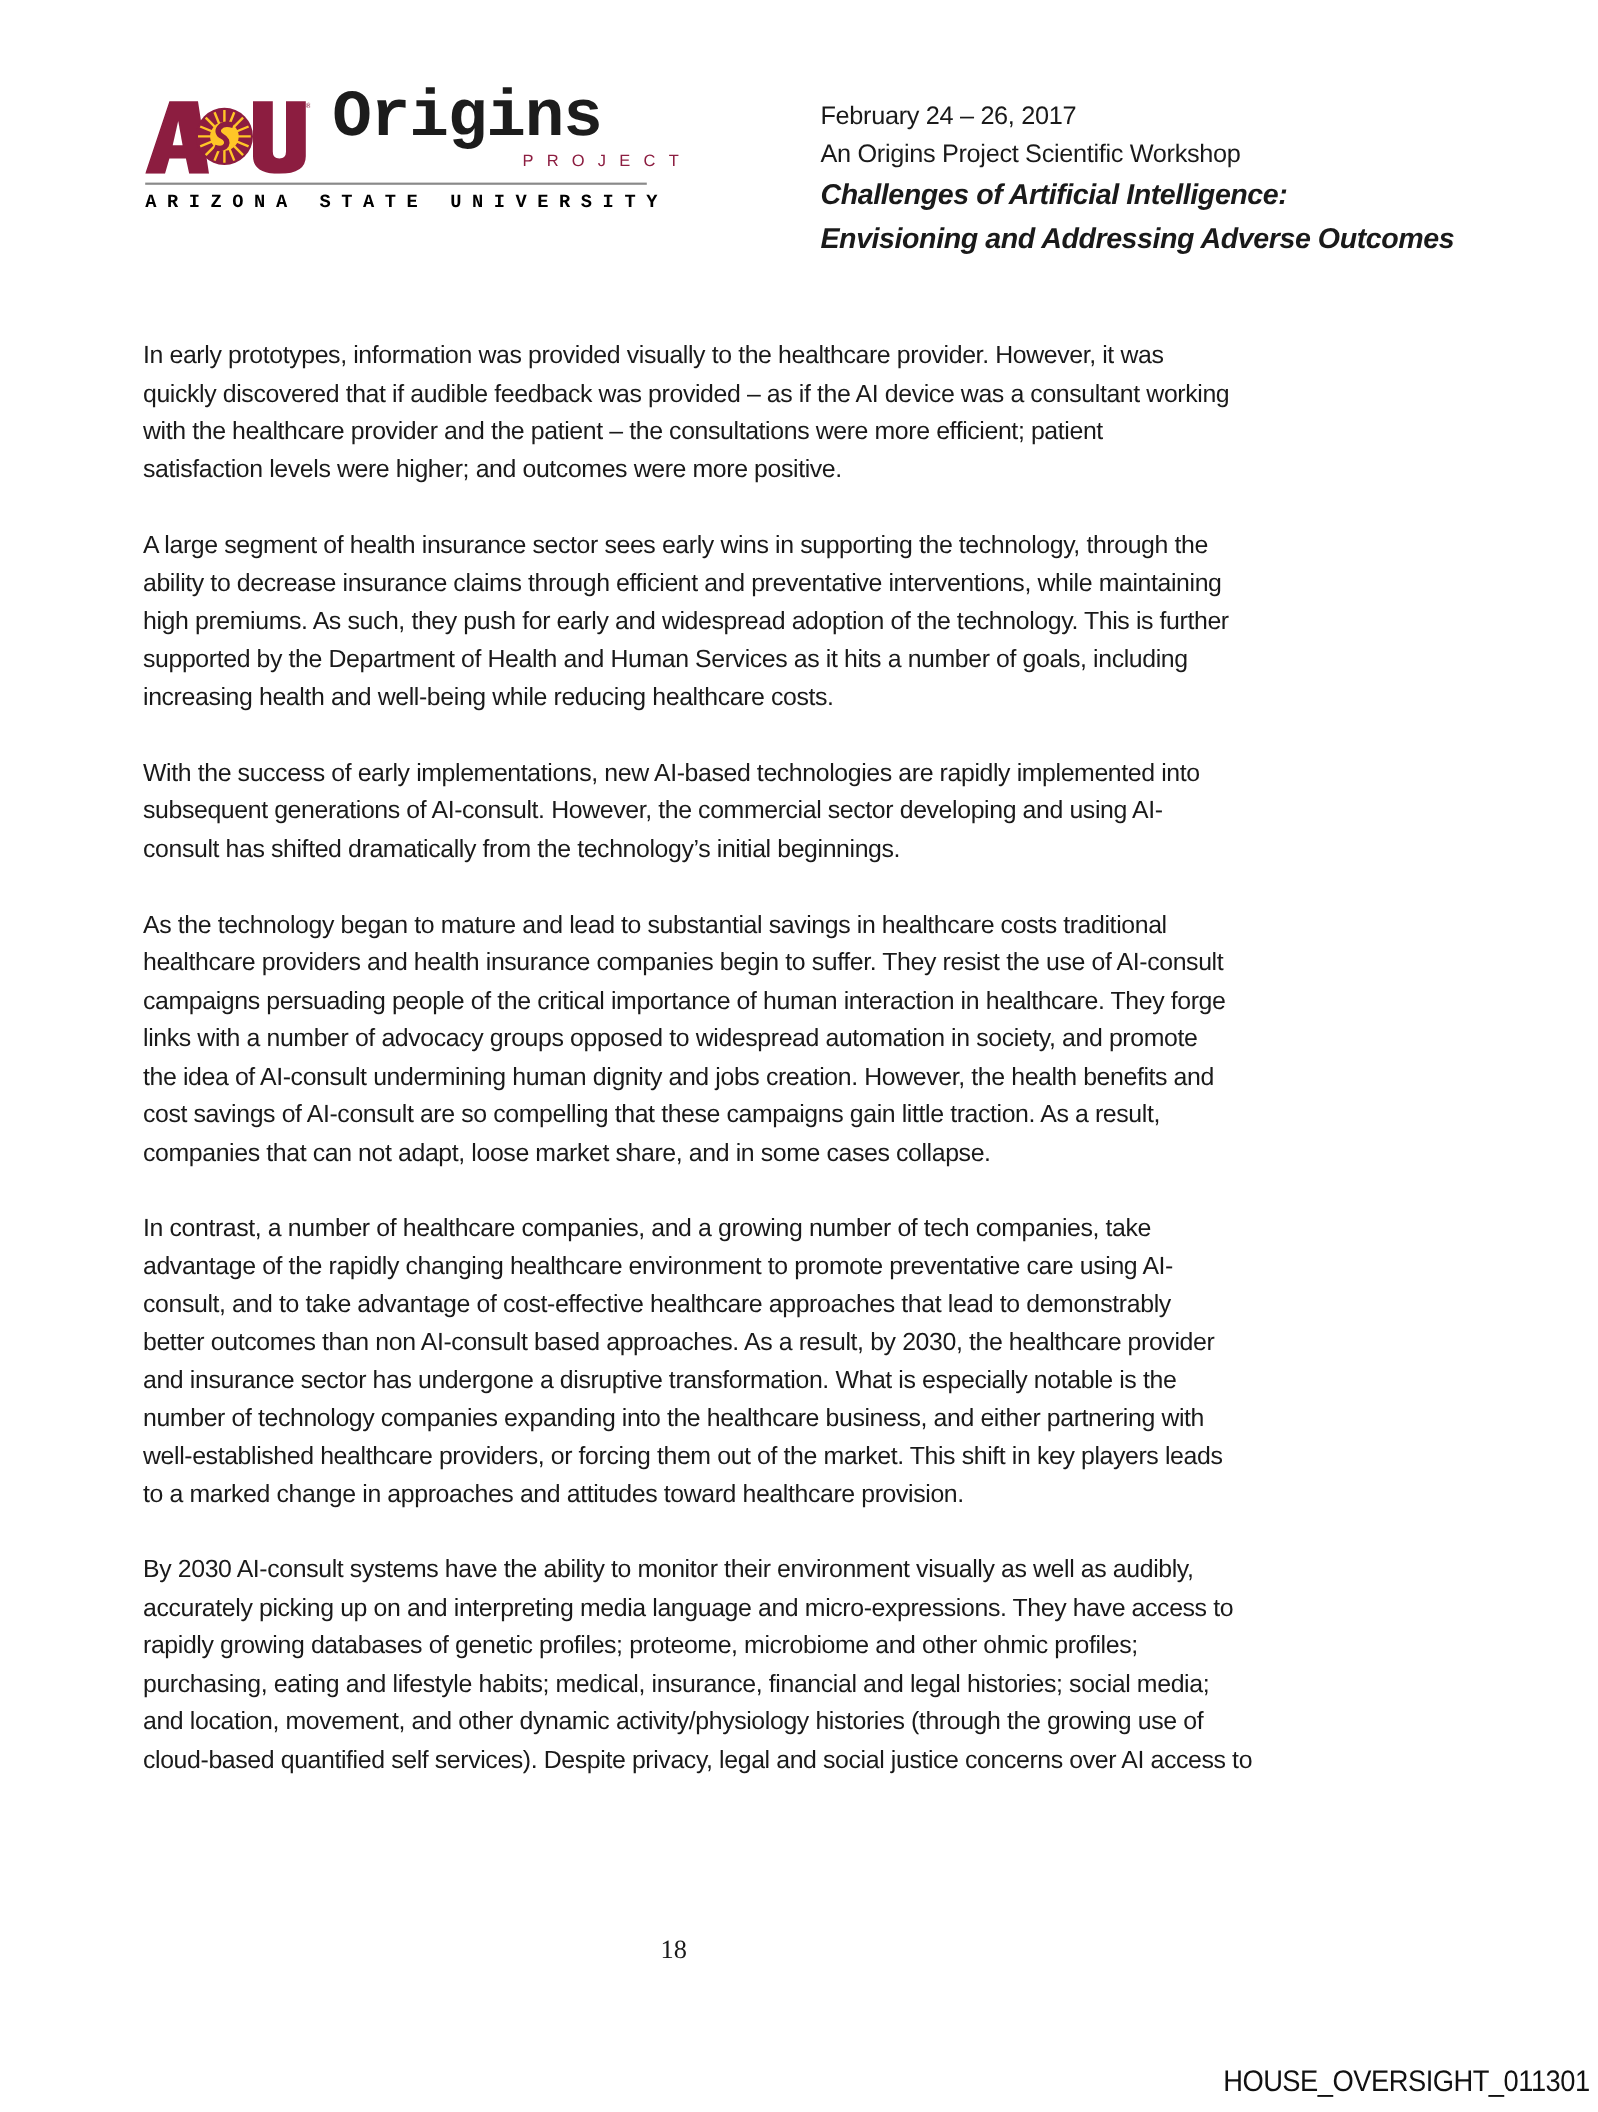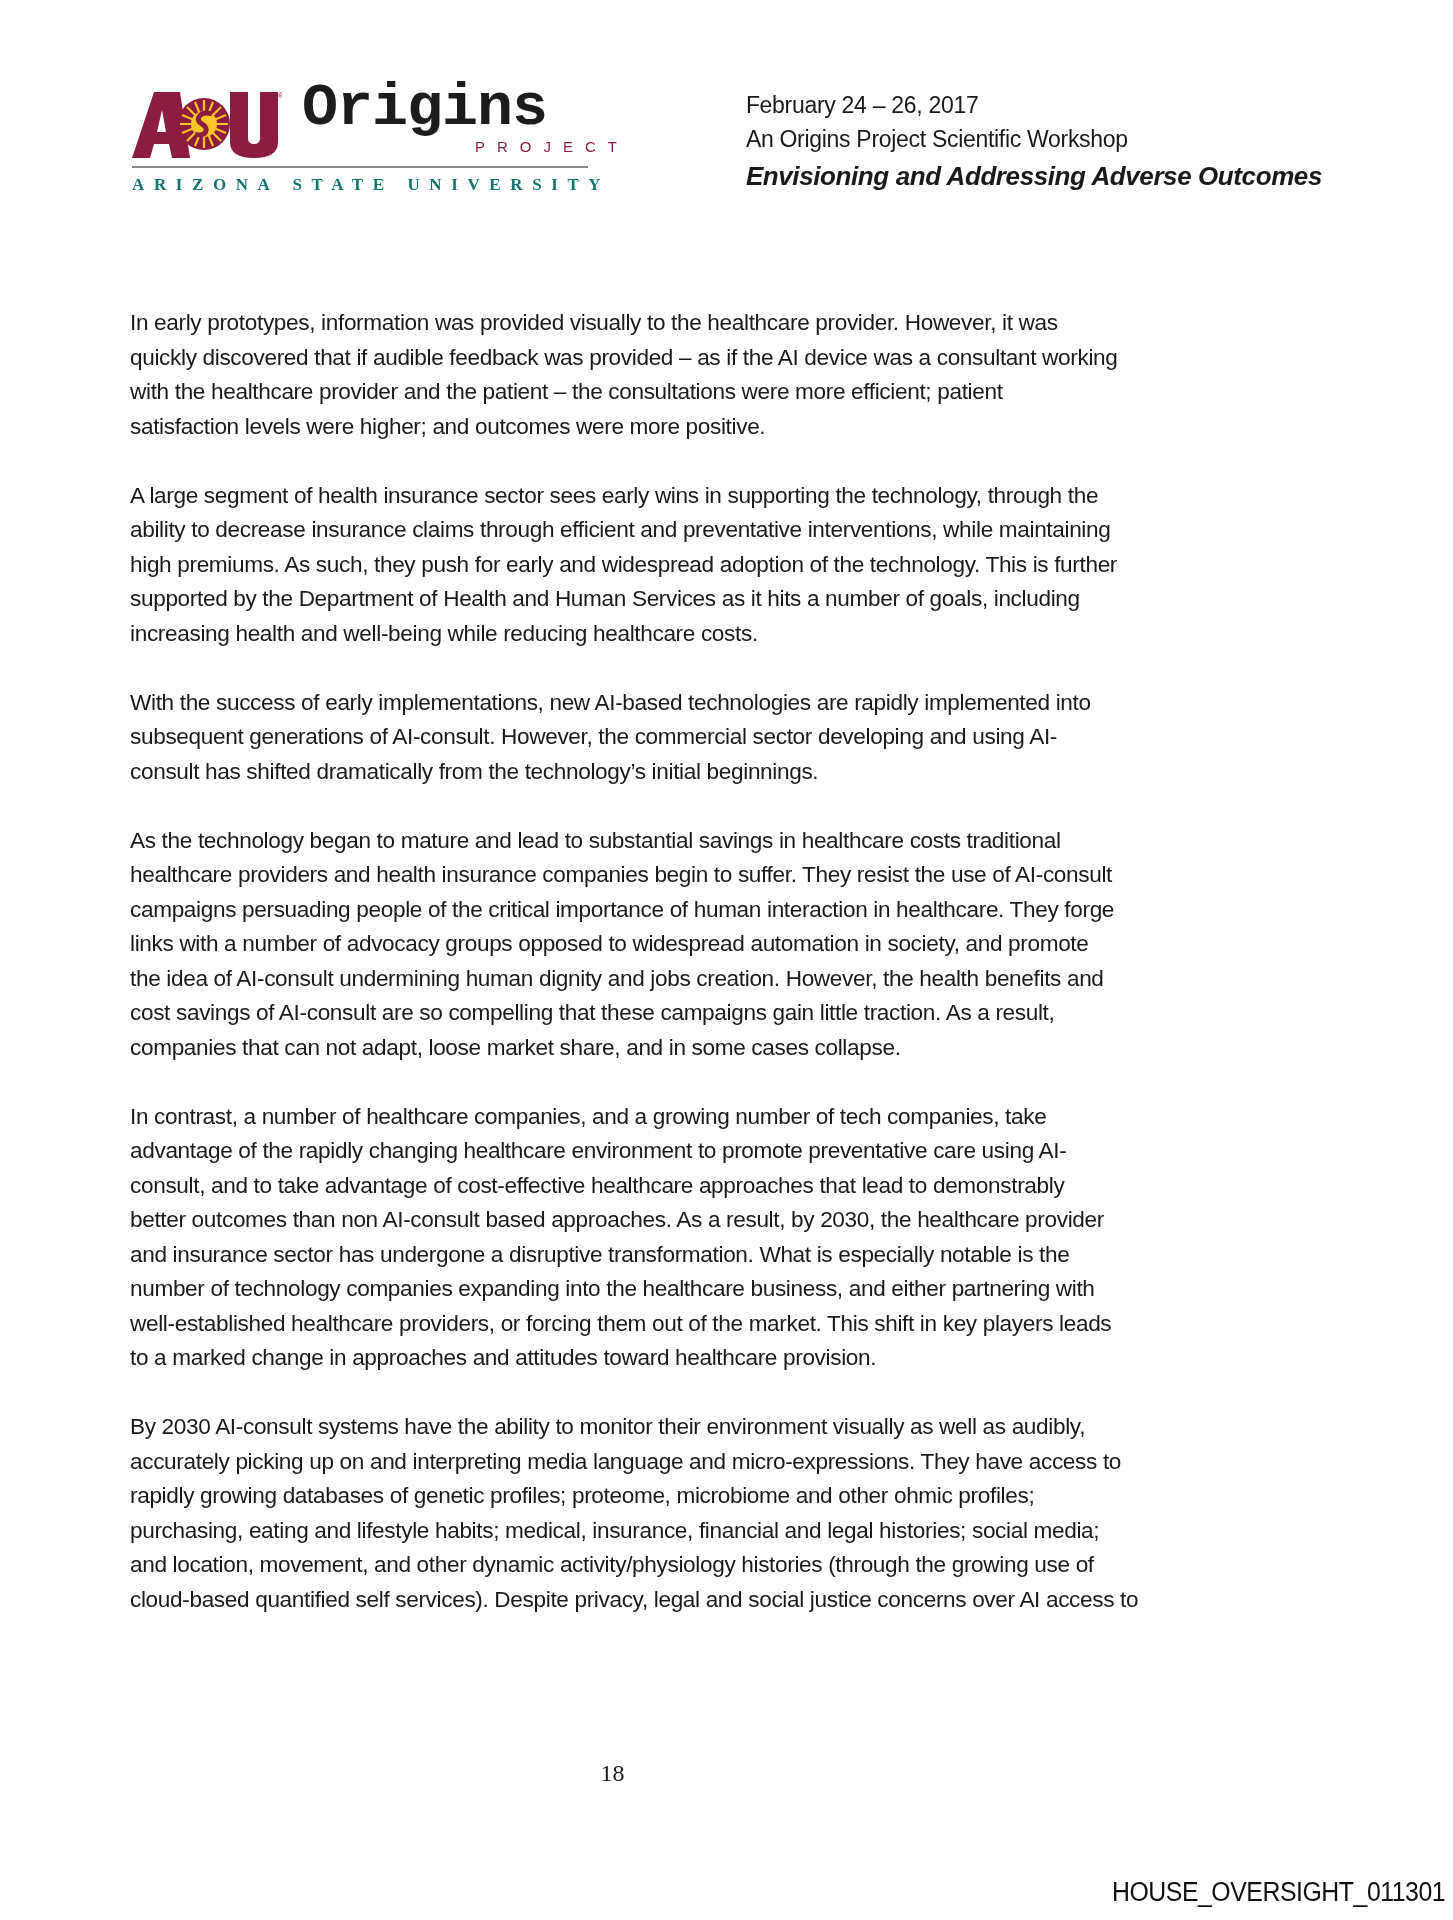--- a/index.html
+++ b/index.html
@@ -2,21 +2,21 @@
 <html><head>
 <meta charset="utf-8">
 <style>
   html, body { margin: 0; padding: 0; background: #ffffff; }
   body { width: 1453px; height: 1920px; position: relative; overflow: hidden; color: #1a1a1a; }
   .logo { position: absolute; left: 130px; top: 84px; width: 460px; height: 115px; }
   .asu-mark { position: absolute; left: 2px; top: 4px; width: 150px; height: 70px; }
   .origins-word { position: absolute; left: 172px; top: -6px; font-family: Liberation Mono, monospace; font-weight: bold; font-size: 60px; letter-spacing: -1px; color: #1c1c1c; line-height: 1; }
   .project-word { position: absolute; left: 345px; top: 54px; font-family: "Liberation Sans", sans-serif; font-size: 15px; letter-spacing: 12px; color: #8c1d40; }
   .logo-rule { position: absolute; left: 2px; top: 82px; width: 456px; height: 2px; background: #8a8a8a; }
-  .asu-name { position: absolute; left: 2px; top: 91px; font-family: Liberation Serif, serif; font-weight: bold; font-size: 17px; letter-spacing: 9.6px; color: #0f766e; white-space: nowrap; }
+  .asu-name { position: absolute; left: 2px; top: 91px; font-family: Liberation Mono, monospace; font-weight: bold; font-size: 17px; letter-spacing: 9.6px; color: #000000; white-space: nowrap; }
 
   .header-right { position: absolute; right: 131px; top: 88px; font-family: "Liberation Sans", sans-serif; color: #1a1a1a; }
   .header-right .line { font-size: 23px; line-height: 34px; white-space: nowrap; letter-spacing: -0.3px; }
   .header-right .title { font-size: 26px; font-weight: bold; font-style: italic; line-height: 40px; white-space: nowrap; letter-spacing: -0.4px; }
 
   .body-text { position: absolute; left: 130px; top: 306px; width: 1200px; font-family: "Liberation Sans", sans-serif; font-size: 22.6px; line-height: 34.5px; color: #1a1a1a; letter-spacing: -0.35px; }
   .body-text p { margin: 0 0 34.5px 0; }
   .body-text p:last-child { margin-bottom: 0; }
   .pline { display: block; white-space: nowrap; }
 
@@ -53,20 +53,21 @@
   </svg>
   <div class="origins-word">Origins</div>
   <div class="project-word">PROJECT</div>
   <div class="logo-rule"></div>
   <div class="asu-name">ARIZONA STATE UNIVERSITY</div>
 </div>
 
 <div class="header-right">
   <div class="line">February 24 – 26, 2017</div>
   <div class="line">An Origins Project Scientific Workshop</div>
+  <div class="title">Challenges of Artificial Intelligence:</div>
   <div class="title">Envisioning and Addressing Adverse Outcomes</div>
 </div>
 
 <div class="body-text">
   <p>
     <span class="pline">In early prototypes, information was provided visually to the healthcare provider. However, it was</span>
     <span class="pline">quickly discovered that if audible feedback was provided – as if the AI device was a consultant working</span>
     <span class="pline">with the healthcare provider and the patient – the consultations were more efficient; patient</span>
     <span class="pline">satisfaction levels were higher; and outcomes were more positive.</span>
   </p>

